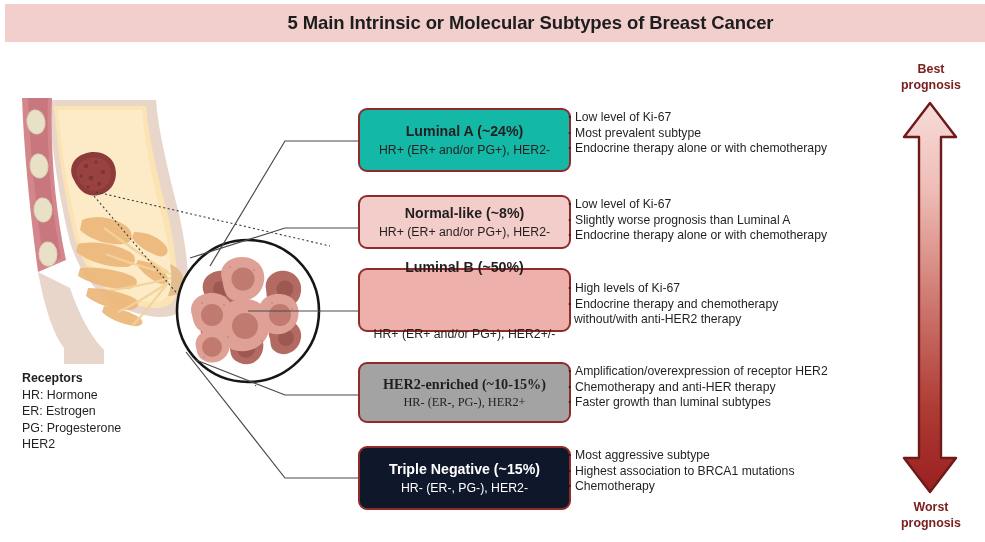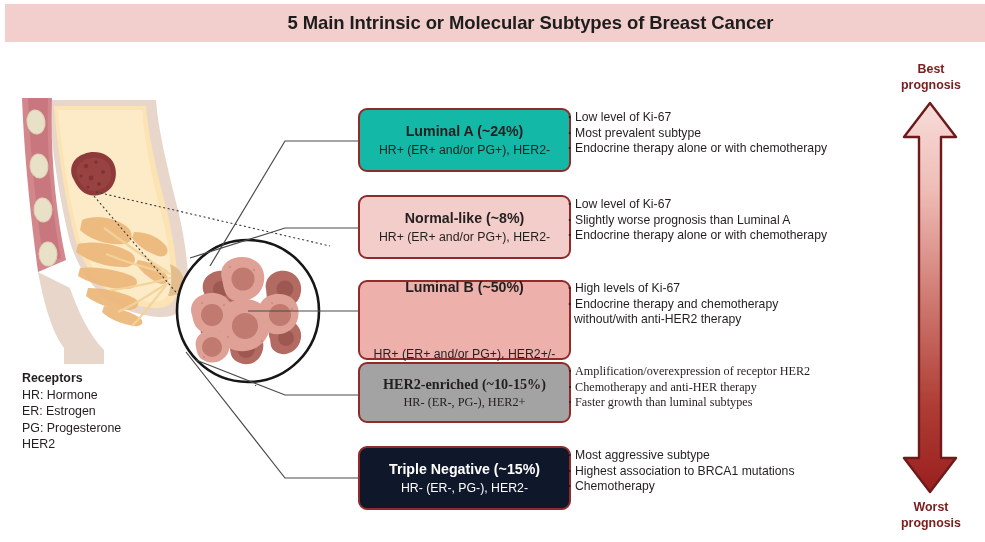--- a/index.html
+++ b/index.html
@@ -311,26 +311,26 @@
     <path d="M196 360 L285 395 L358 395"></path>
     <path d="M186 352 L285 478 L358 478"></path>
   </g>
 </svg>
 
 <div class="subtype-box" style="top:108px; height:64px; background:#14b8a6;">
   <div class="subtype-title">Luminal A (~24%)</div>
   <div class="subtype-sub">HR+ (ER+ and/or PG+), HER2-</div>
 </div>
 
-<div class="subtype-box" style="top:195px; height:64px; background:#F2CDC9;text-align:right;">
+<div class="subtype-box" style="top:195px; height:54px; background:#F2CDC9;text-align:right;">
   <div class="subtype-title">Normal-like (~8%)</div>
   <div class="subtype-sub">HR+ (ER+ and/or PG+), HER2-</div>
 </div>
 
-<div class="subtype-box" style="top:280px; height:80px; background:#EDB0AB;gap:48px;">
+<div class="subtype-box" style="top:268px; height:64px; background:#EDB0AB;gap:48px;">
   <div class="subtype-title">Luminal B (~50%)</div>
   <div class="subtype-sub">HR+ (ER+ and/or PG+), HER2+/-</div>
 </div>
 
 <div class="subtype-box" style="top:362px; height:61px; background:#a3a3a3;font-family:Liberation Serif, serif;">
   <div class="subtype-title">HER2-enriched (~10-15%)</div>
   <div class="subtype-sub">HR- (ER-, PG-), HER2+</div>
 </div>
 
 <div class="subtype-box" style="top:446px; height:64px; background:#0f172a; color:#ffffff;">
@@ -349,21 +349,21 @@
   <div class="desc-line bullet-dot">Slightly worse prognosis than Luminal A</div>
   <div class="desc-line bullet-dot">Endocrine therapy alone or with chemotherapy</div>
 </div>
 
 <div class="desc-block" style="top:281px;">
   <div class="desc-line bullet-dot">High levels of Ki-67</div>
   <div class="desc-line bullet-dot">Endocrine therapy and chemotherapy</div>
   <div class="desc-line cont">without/with anti-HER2 therapy</div>
 </div>
 
-<div class="desc-block" style="top:364px;font-family:Liberation Serif, serif;">
+<div class="desc-block" style="top:364px;">
   <div class="desc-line bullet-dot">Amplification/overexpression of receptor HER2</div>
   <div class="desc-line bullet-dot">Chemotherapy and anti-HER therapy</div>
   <div class="desc-line bullet-dot">Faster growth than luminal subtypes</div>
 </div>
 
 <div class="desc-block" style="top:448px;">
   <div class="desc-line bullet-dot">Most aggressive subtype</div>
   <div class="desc-line bullet-dot">Highest association to BRCA1 mutations</div>
   <div class="desc-line bullet-dot">Chemotherapy</div>
 </div>

